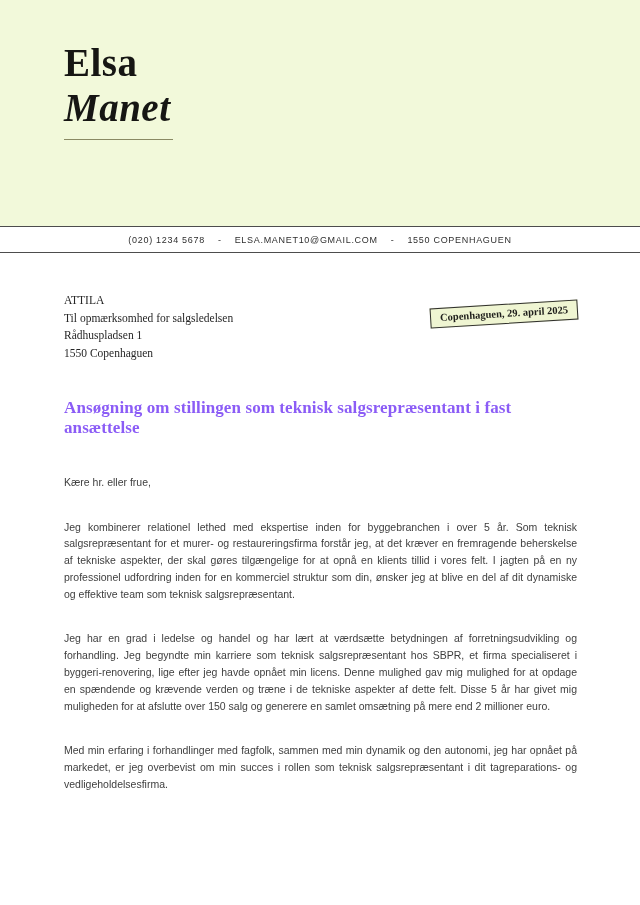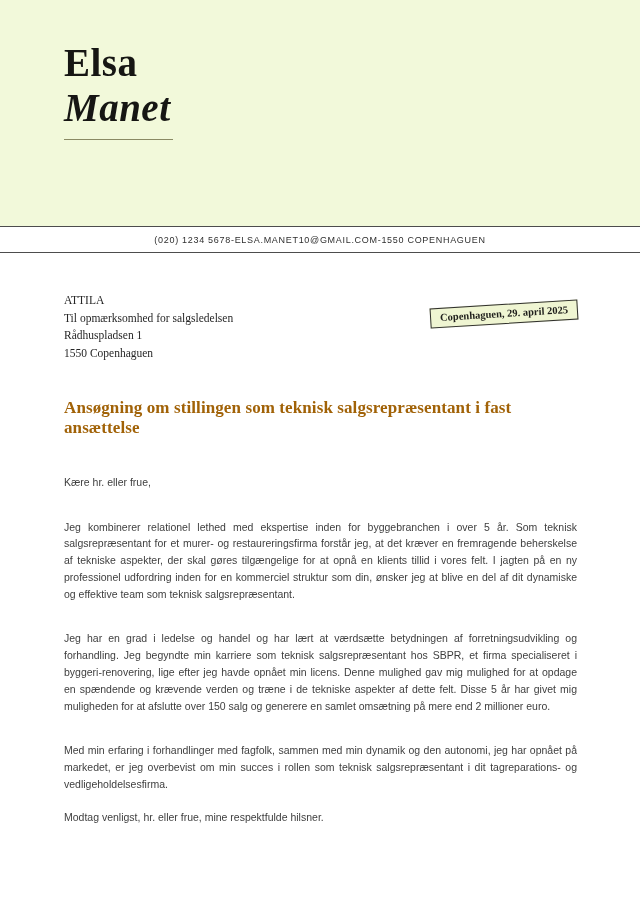--- a/index.html
+++ b/index.html
@@ -37,20 +37,21 @@
   .name-last { font-style: italic; }
 
   
   .contact-bar {
     height: 27px;
     border-top: 1px solid #4d4d4d;
     border-bottom: 1px solid #4d4d4d;
     display: flex;
     align-items: center;
     justify-content: center;
+    gap: 13px;
     font-size: 9px;
     letter-spacing: 0.7px;
     color: #2e2e2e;
     background: #ffffff;
   }
   .contact-sep { color: #2e2e2e; }
 
   
   .content {
     position: relative;
@@ -76,21 +77,21 @@
     font-weight: 600;
     color: #1f1f1c;
     box-shadow: 0 0 0 0.5px rgba(0,0,0,0.05);
     white-space: nowrap;
   }
   .subject {
     margin-top: 36px;
     font-family: "Liberation Serif", serif;
     font-size: 17px;
     font-weight: 700;
-    color: #a16207;
+    color: #8b5cf6;
     letter-spacing: 0.1px;
   }
   .salutation {
     margin-top: 36px;
     font-size: 10.5px;
     line-height: 16.5px;
   }
   .paragraph {
     margin-top: 28px;
     font-size: 10.5px;
@@ -140,17 +141,16 @@
     <div class="date-stamp">Copenhaguen, 29. april 2025</div>
 
     <h2 class="subject">Ansøgning om stillingen som teknisk salgsrepræsentant i fast ansættelse</h2>
 
     <p class="salutation">Kære hr. eller frue,</p>
 
     <p class="paragraph">Jeg kombinerer relationel lethed med ekspertise inden for byggebranchen i over 5 år. Som teknisk salgsrepræsentant for et murer- og restaureringsfirma forstår jeg, at det kræver en fremragende beherskelse af tekniske aspekter, der skal gøres tilgængelige for at opnå en klients tillid i vores felt. I jagten på en ny professionel udfordring inden for en kommerciel struktur som din, ønsker jeg at blive en del af dit dynamiske og effektive team som teknisk salgsrepræsentant.</p>
     <p class="paragraph">Jeg har en grad i ledelse og handel og har lært at værdsætte betydningen af forretningsudvikling og forhandling. Jeg begyndte min karriere som teknisk salgsrepræsentant hos SBPR, et firma specialiseret i byggeri-renovering, lige efter jeg havde opnået min licens. Denne mulighed gav mig mulighed for at opdage en spændende og krævende verden og træne i de tekniske aspekter af dette felt. Disse 5 år har givet mig muligheden for at afslutte over 150 salg og generere en samlet omsætning på mere end 2 millioner euro.</p>
     <p class="paragraph">Med min erfaring i forhandlinger med fagfolk, sammen med min dynamik og den autonomi, jeg har opnået på markedet, er jeg overbevist om min succes i rollen som teknisk salgsrepræsentant i dit tagreparations- og vedligeholdelsesfirma.</p>
 
-    <p class="closing">Modtag venligst, hr. eller frue, mine respektfulde hilsner.</p>
 
 
   </main>
 </div>
 
 </body></html>

